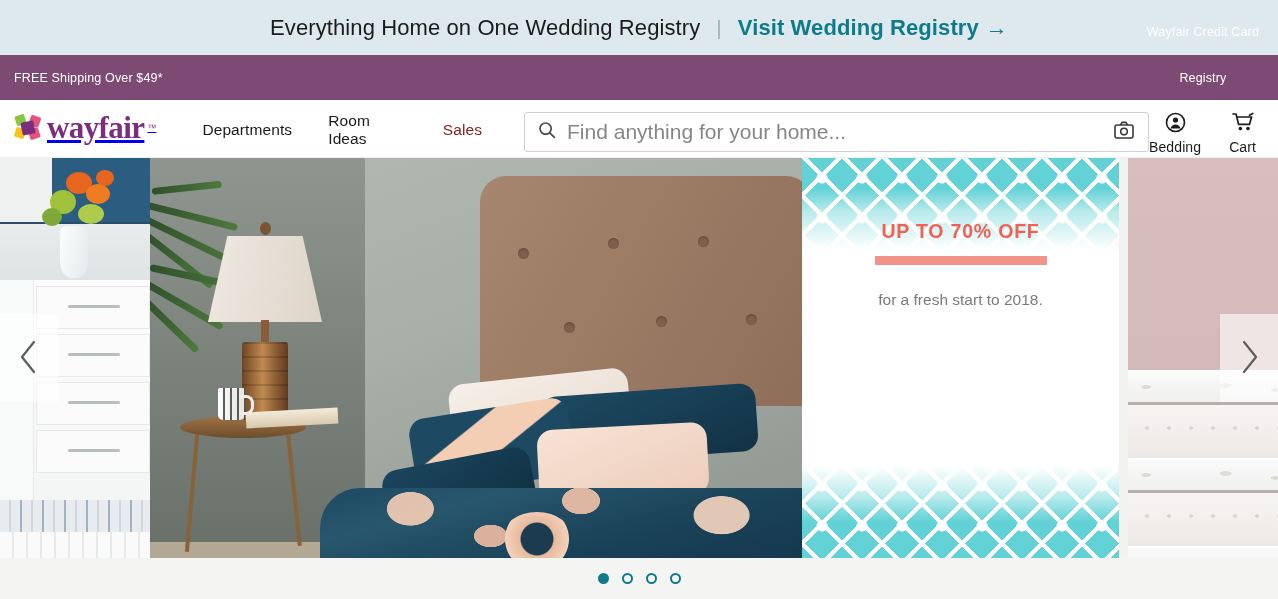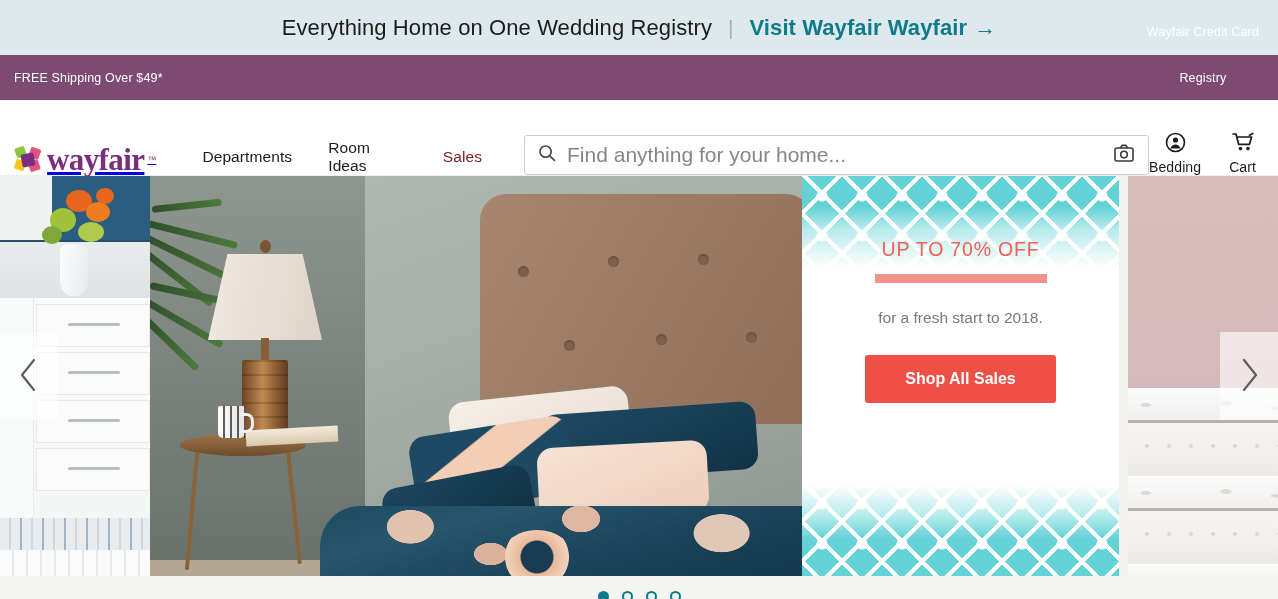--- a/index.html
+++ b/index.html
@@ -51,25 +51,25 @@
     color: #ffffff;
   }
   .util-left { font-size: 12.5px; letter-spacing: .15px; }
   .util-right { margin-left: auto; display: flex; align-items: center; gap: 32px; flex-direction: column; }
   .util-right a {
     font-size: 12.5px; color: #ffffff; text-decoration: none; letter-spacing: .15px;
   }
 
   
   .main-nav {
-    height: 76px;
+    height: 58px;
     background: #ffffff;
     display: flex;
-    align-items: flex-end;
-    padding: 0 14px;
+    align-items: flex-start;
+    padding: 12px 14px;
     border-bottom: 1px solid #efefef;
   }
   .logo-wrap { display: flex; align-items: center; gap: 3px; margin-right: 18px; }
   .logo-mark { width: 30px; height: 30px; position: relative; flex: none; }
   .logo-word {
     font-family: "Liberation Serif", serif;
     font-size: 31px; font-weight: bold; color: #7b2e7e;
     letter-spacing: -0.6px; line-height: 1;
   }
   .logo-tm { font-size: 9px; color: #7b2e7e; vertical-align: super; }
@@ -319,21 +319,21 @@
     background: linear-gradient(rgba(255,255,255,0) 0%, rgba(255,255,255,.55) 38%, #ffffff 100%);
   }
   .ikat-bottom { bottom: 0; }
   .ikat-bottom::after {
     content:""; position:absolute; left:0; right:0; top:0; height:56px;
     background: linear-gradient(#ffffff 0%, rgba(255,255,255,.55) 55%, rgba(255,255,255,0) 100%);
   }
 
   .promo-inner { position: relative; z-index: 3; width: 100%; text-align: center; padding-top: 62px; }
   .promo-kicker {
-    font-size: 19.5px; font-weight: normal; color: #ef6152; letter-spacing: .8px;
+    font-size: 19.5px; font-weight: bold; color: #ef6152; letter-spacing: .8px;
   }
   .promo-rule { width: 172px; height: 9px; background: #f2938a; margin: 13px auto 0; }
   .promo-head {
     font-family: "Liberation Sans", sans-serif;
     font-size: 43px; color: #18475f; letter-spacing: 1.2px;
     line-height: 1.12; font-weight: 300; margin-top: 23px;
   }
   .promo-sub {
     font-size: 15.5px; color: #7a7a7a; line-height: 1.42; margin-top: 24px;
   }
@@ -365,21 +365,21 @@
     background: transparent; cursor: pointer; padding: 0; }
   .dot.active { background: #0f7b8a; }
 </style>
 </head>
 <body>
 
 <div class="promo-banner">
   <span class="promo-text">Everything Home on One Wedding Registry</span>
   <span class="promo-divider">|</span>
   <a class="promo-link" href="#">
-    <span>Visit Wayfair Wayfair</span><span class="arrow">→</span>
+    <span>Visit Wedding Registry</span><span class="arrow">→</span>
   </a>
 </div>
 
 <div class="util-bar">
   <span class="util-left">FREE Shipping Over $49*</span>
   <div class="util-right">
     <a href="#">Wayfair Credit Card</a>
     <a href="#">Registry</a>
     <a href="#">Idea Boards</a>
   </div>
@@ -535,21 +535,20 @@
 
     <div class="promo-panel">
       <div class="ikat ikat-top"></div>
       <div class="ikat ikat-bottom"></div>
       <div class="promo-inner">
         <div class="promo-kicker">UP TO 70% OFF</div>
         <div class="promo-rule"></div>
         <div class="promo-sub">
           <div>for a fresh start to 2018.</div>
         </div>
-        <button class="promo-btn">Shop All Sales</button>
       </div>
     </div>
   </div>
 
   <div class="slide-side sl-right">
     <div class="pinkwall"></div>
     <div class="mat" style="top:212px;">
       <div class="top">
           <span class="damask"></span>
         </div>

